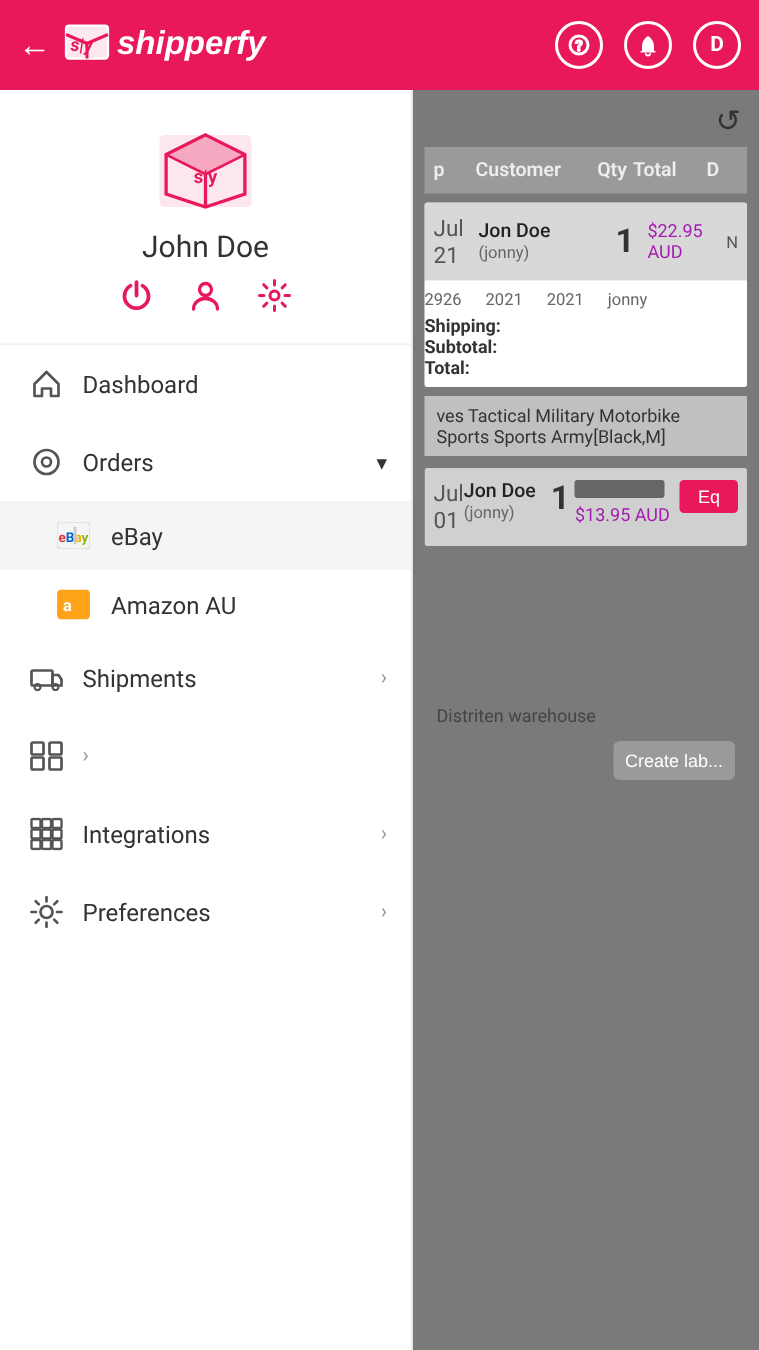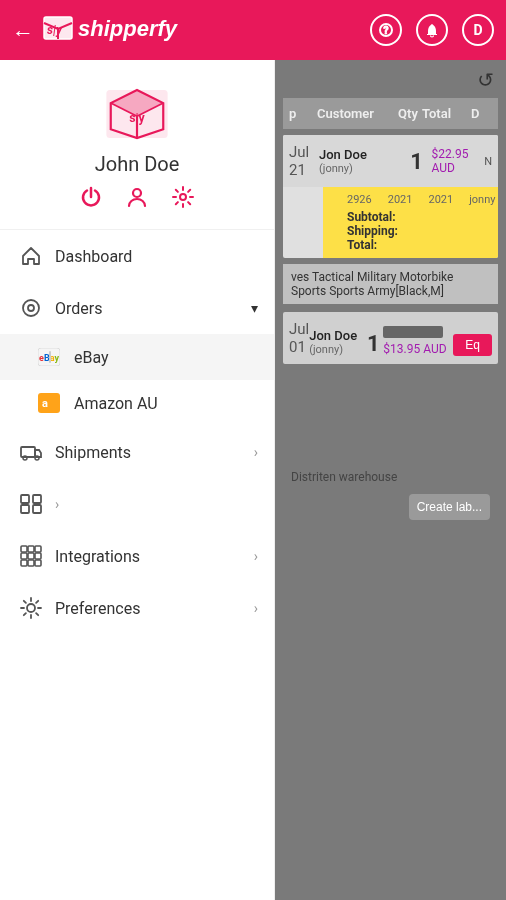--- a/index.html
+++ b/index.html
@@ -229,39 +229,38 @@
       width: 40px;
       text-align: center;
       font-size: 22px;
       font-weight: bold;
       color: #333;
     }
     .order-total { width: 70px; font-size: 12px; color: #a21caf; }
     .order-status { font-size: 11px; color: #555; }
 
     .order-detail-row {
-      background: #fde047;
-      padding: 6px 24px;
+      background: #ffffff;
+      padding: 6px 0;
       font-size: 12px;
-      margin-left: 40px;
     }
     .detail-line { display: flex; gap: 8px; }
     .detail-label { font-weight: bold; color: #333; }
     .detail-val { color: #555; }
 
     .product-desc-row {
       background: #c0c0c0;
       padding: 6px 8px;
       font-size: 12px;
       color: #333;
     }
 
     .order-row-2 {
       display: flex;
-      align-items: flex-end;
+      align-items: flex-start;
       padding: 8px 6px;
       background: #d0d0d0;
     }
 
     .edit-btn {
       background: #e8185a;
       color: white;
       border: none;
       padding: 4px 12px;
       border-radius: 3px;
@@ -490,25 +489,25 @@
         </div>
         <div class="order-detail-row">
           <div style="display:flex; gap:16px; font-size:11px; color:#666;">
             <span>2926</span>
             <span>2021</span>
             <span>2021</span>
             <span>jonny</span>
           </div>
           <div style="margin-top:4px;">
             <div class="detail-line">
-              <span class="detail-label">Subtotal:</span>
+              <span class="detail-label">Shipping:</span>
               <span class="detail-val"></span>
             </div>
             <div class="detail-line">
-              <span class="detail-label">Shipping:</span>
+              <span class="detail-label">Subtotal:</span>
               <span class="detail-val"></span>
             </div>
             <div class="detail-line">
               <span class="detail-label">Total:</span>
               <span class="detail-val"></span>
             </div>
           </div>
         </div>
       </div>
 

